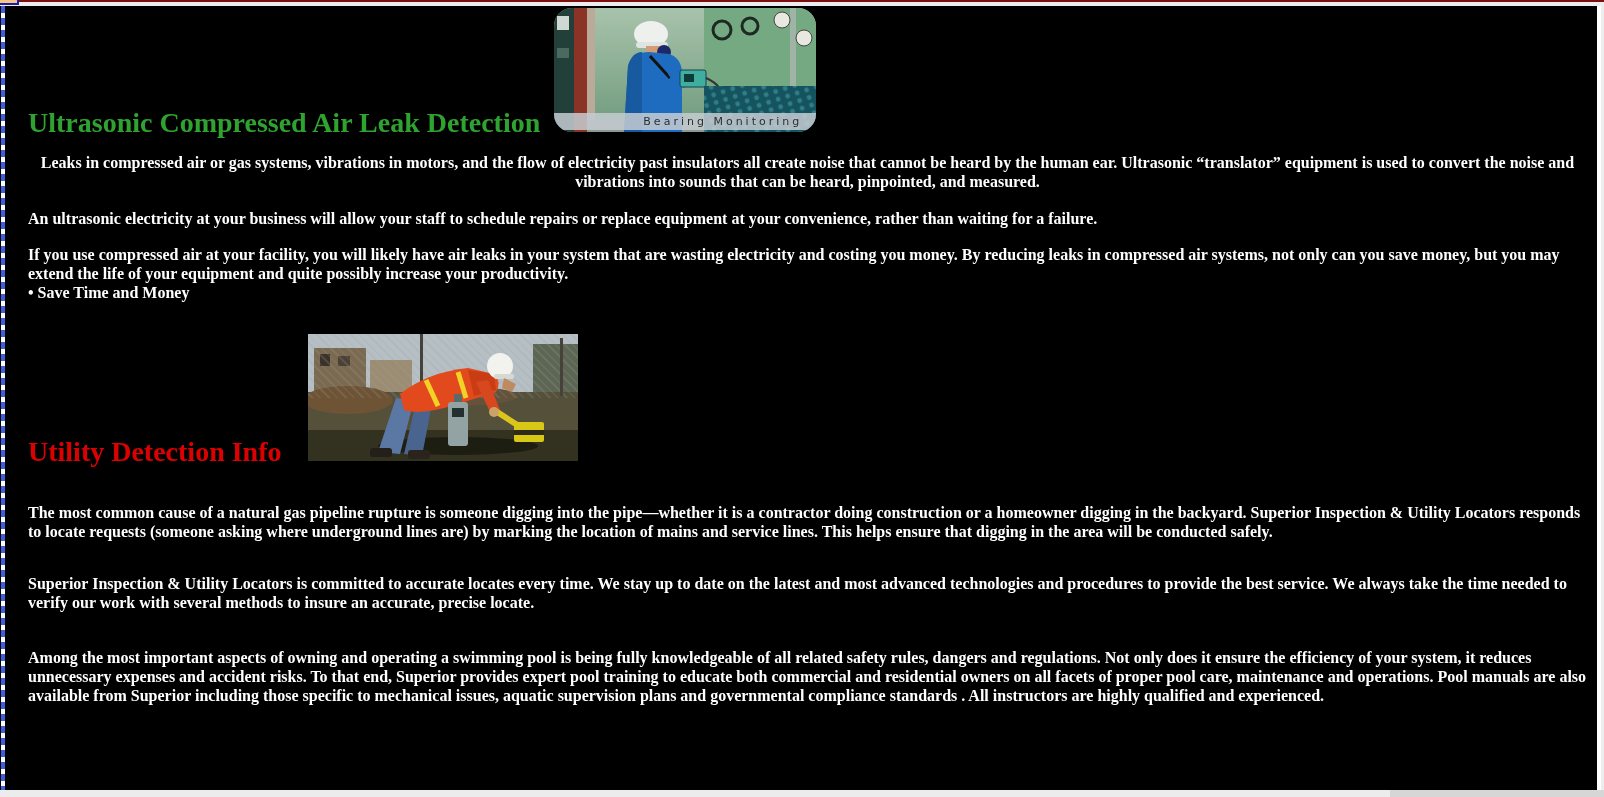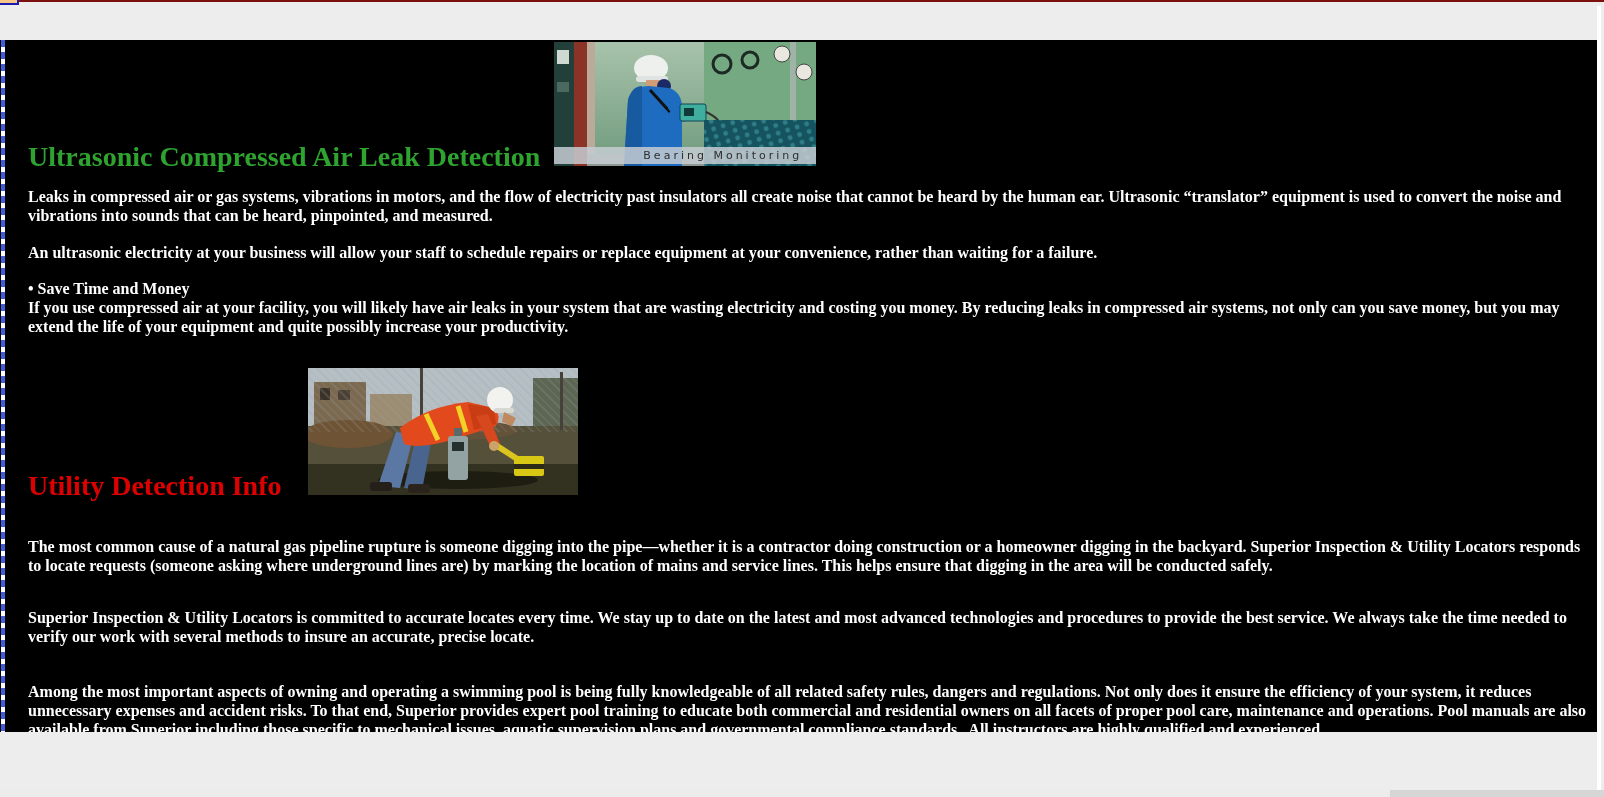--- a/index.html
+++ b/index.html
@@ -9,40 +9,40 @@
   
   .chrome-top { position: absolute; top: 0; left: 0; right: 0; height: 6px; background: #ededed; z-index: 5; }
   .top-red-line { position: absolute; top: 0; left: 0; right: 0; height: 2px; background: #7c0f0f; }
   .corner-tab { position: absolute; top: 0; left: 0; width: 19px; height: 5px; background: #f7c687;
                 border-bottom: 2px solid #1b1bb0; border-right: 2px solid #1b1bb0; }
   .v-scrollbar { position: absolute; top: 6px; right: 3px; bottom: 7px; width: 4px; background: #ffffff; z-index: 6; }
   .h-scrollbar { position: absolute; left: 0; right: 0; bottom: 0; height: 7px;
                  background: linear-gradient(to right, #ececec 0 1390px, #d6d6d6 1390px); z-index: 6; }
 
   
-  .page { position: absolute; top: 6px; left: 0; width: 1597px; height: 692px;
-          background: #000; overflow: hidden; margin-top: 34px; }
+  .page { position: absolute; top: 6px; left: 0; width: 1597px; height: 784px;
+          background: #000; overflow: hidden; }
   .left-dashes { position: absolute; left: 1px; top: 0; bottom: 0; width: 4px;
                  background: repeating-linear-gradient(to bottom, #3f5ed8 0 7px, #ffffff 7px 12px); }
   .content { padding: 2px 10px 0 28px; color: #ffffff; font-weight: bold; font-size: 16px; line-height: 19px; }
 
   .headline { font-weight: bold; font-size: 28px; line-height: 1.05; white-space: nowrap; }
   .headline .htext { vertical-align: baseline; }
   .green { color: #2fa32f; }
   .red   { color: #dd0000; }
 
   .img-wrap { display: inline-block; position: relative; vertical-align: baseline; overflow: hidden; }
   .img-wrap svg { display: block; }
-  .img1 { width: 262px; height: 124px; margin-left: 14px; }
+  .img1 { width: 262px; height: 124px; margin-left: 14px; border-radius: 18px; }
   .img2 { width: 270px; height: 127px; margin-left: 26px; }
   .img-caption { position: absolute; left: 0; right: 0; bottom: 2px; height: 17px; line-height: 17px;
                  background: rgba(198,205,210,0.85); color: #2e2e2e; text-align: right; padding-right: 14px;
                  font-family: "DejaVu Sans", sans-serif; font-weight: normal; font-size: 11px; letter-spacing: 3px; }
 
-  .mt16 { margin-top: 16px; } .mt17 { margin-top: 17px; } .mt18 { margin-top: 18px; }
+  .mt16 { margin-top: 16px; text-align: center; } .mt17 { margin-top: 17px; } .mt18 { margin-top: 18px; }
   .mt32 { margin-top: 32px; } .mt33 { margin-top: 33px; } .mt36 { margin-top: 36px; }
 </style>
 </head>
 <body>
 
 <div class="chrome-top">
   <div class="top-red-line"></div>
   <div class="corner-tab"></div>
 </div>
 
@@ -91,22 +91,22 @@
           <rect x="150" y="78" width="112" height="46" fill="url(#corr)"></rect>
         </svg>
         <span class="img-caption">Bearing Monitoring</span>
       </span>
     </div>
 
     <p class="mt16">Leaks in compressed air or gas systems, vibrations in motors, and the flow of electricity past insulators all create noise that cannot be heard by the human ear. Ultrasonic “translator” equipment is used to convert the noise and vibrations into sounds that can be heard, pinpointed, and measured.</p>
     <p class="mt18">An ultrasonic electricity at your business will allow your staff to schedule repairs or replace equipment at your convenience, rather than waiting for a failure.</p>
 
     <div class="mt17">
+      <div>If you use compressed air at your facility, you will likely have air leaks in your system that are wasting electricity and costing you money. By reducing leaks in compressed air systems, not only can you save money, but you may extend the life of your equipment and quite possibly increase your productivity.</div>
       <div>• Save Time and Money</div>
-      <div>If you use compressed air at your facility, you will likely have air leaks in your system that are wasting electricity and costing you money. By reducing leaks in compressed air systems, not only can you save money, but you may extend the life of your equipment and quite possibly increase your productivity.</div>
     </div>
 
     <div class="headline mt32">
       <span class="htext red">Utility Detection Info</span><span class="img-wrap img2">
         <svg viewBox="0 0 270 127" width="270" height="127">
           <defs>
             <pattern id="mesh" width="12" height="12" patternUnits="userSpaceOnUse" patternTransform="rotate(45)">
               <path d="M0 0H12M0 6H12" stroke="#98a2a8" stroke-width="1"></path>
             </pattern>
           </defs>

